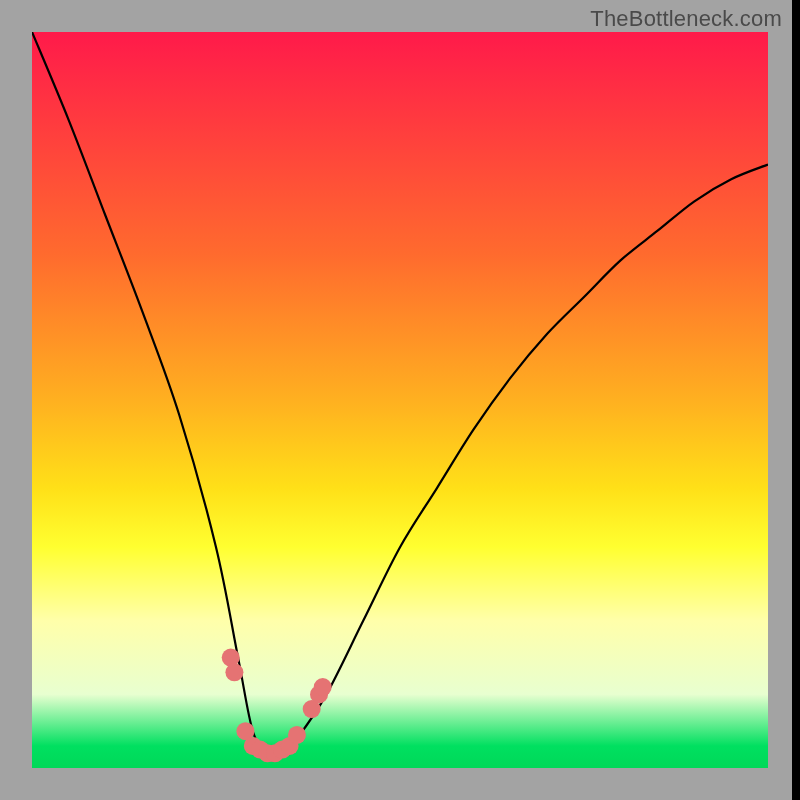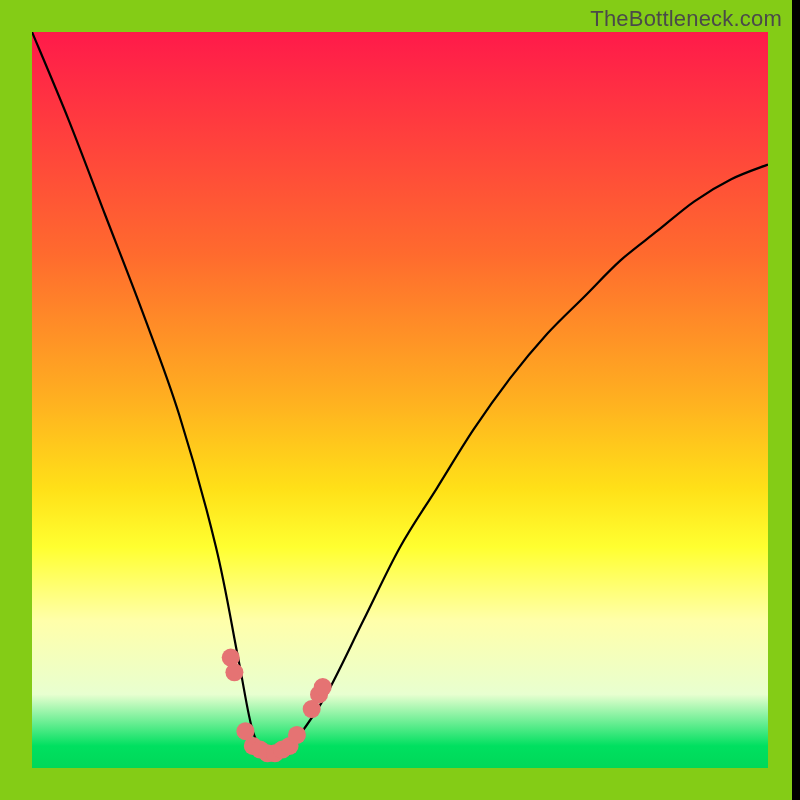--- a/index.html
+++ b/index.html
@@ -10,21 +10,21 @@
     background: #000;
     overflow: hidden;
     font-family: Arial, Helvetica, sans-serif;
   }
   .frame {
     position: absolute;
     left: 0;
     top: 0;
     width: 792px;
     height: 800px;
-    background: #84cc16;
+    background: #a3a3a3;
   }
   .plot {
     position: absolute;
     left: 32px;
     top: 32px;
     width: 736px;
     height: 736px;
     background: linear-gradient(to bottom,
       #ff1a4a 0%,
       #ff3a3f 12%,

